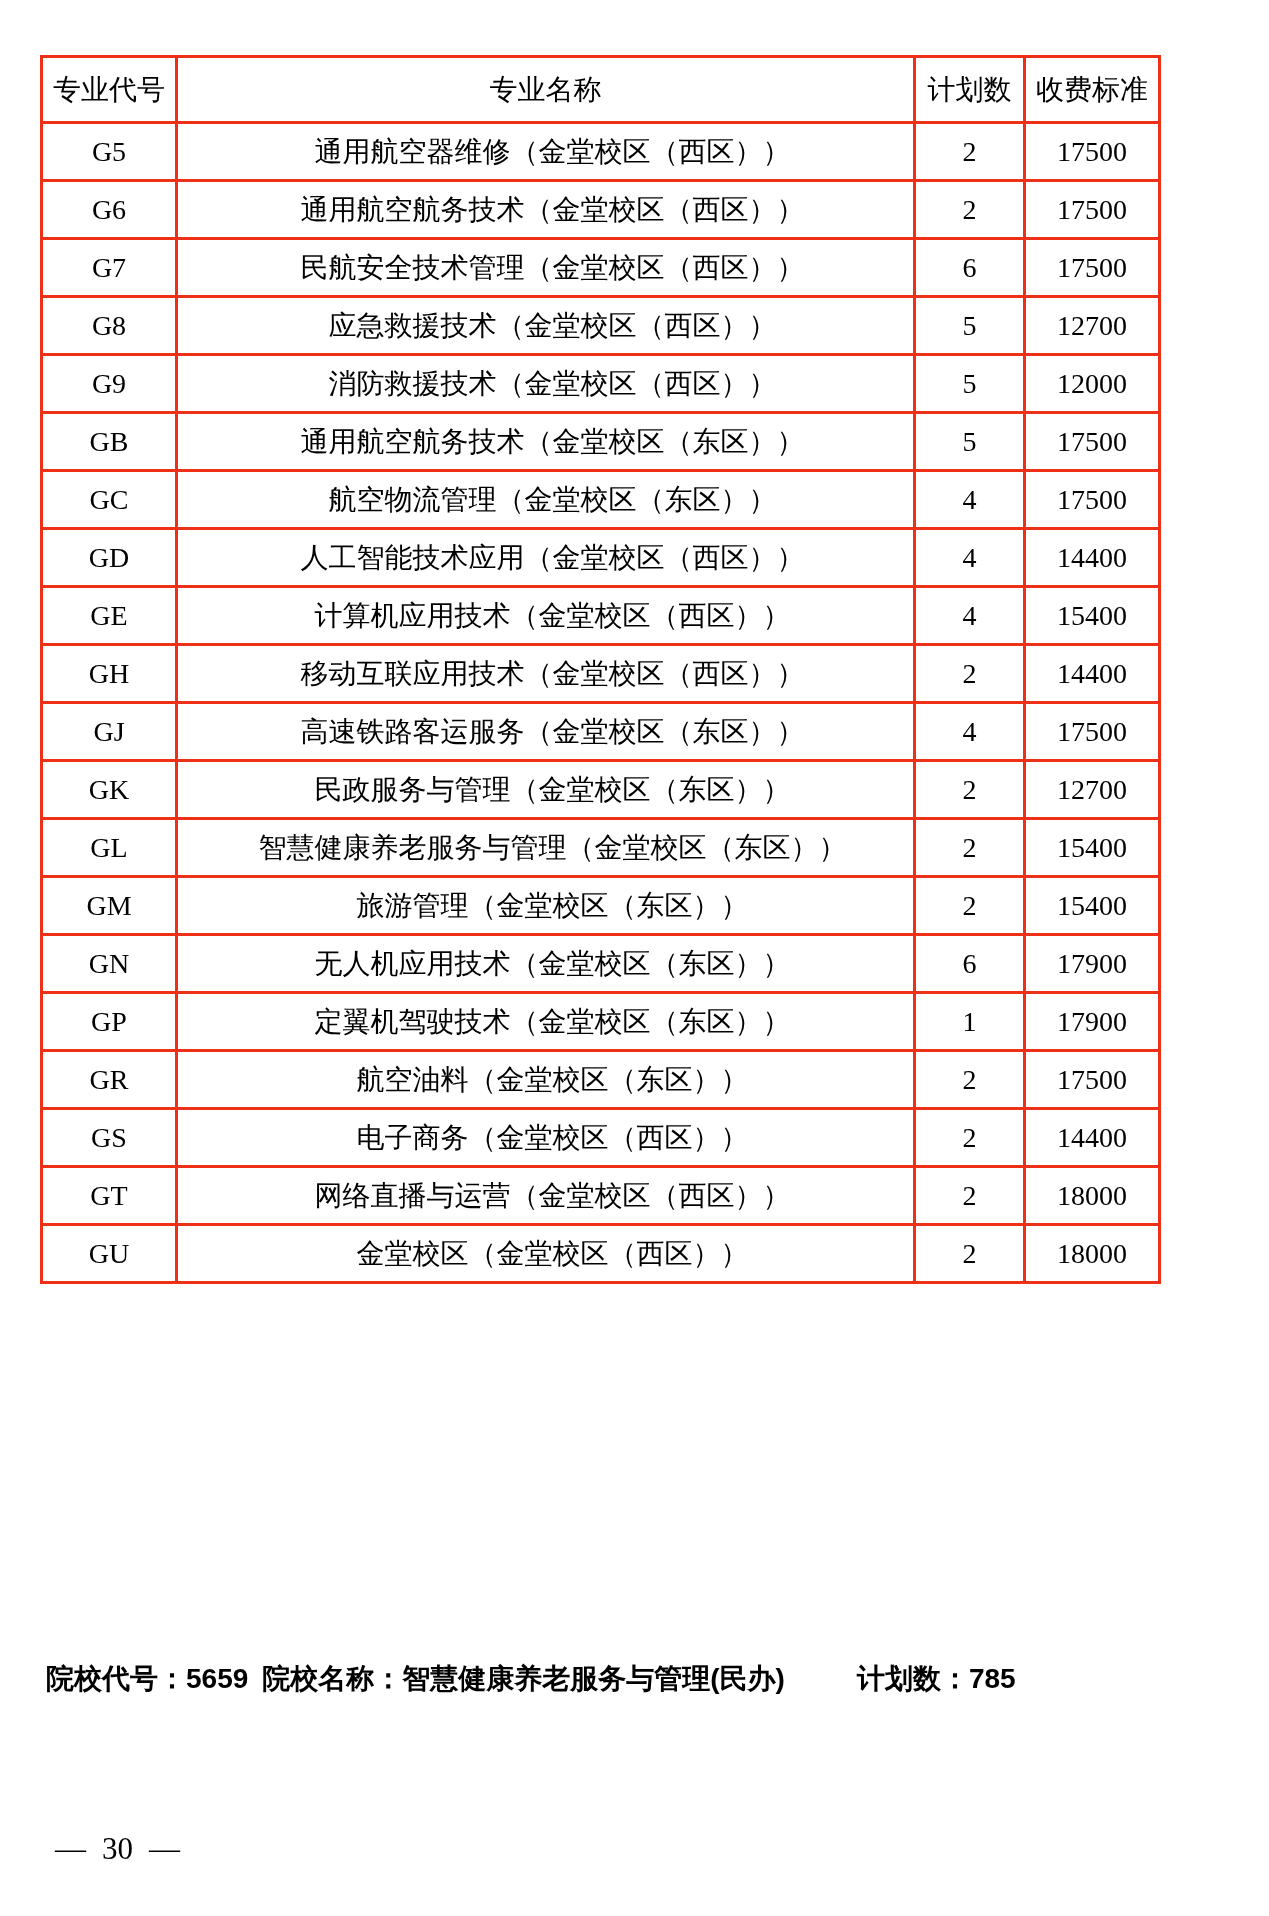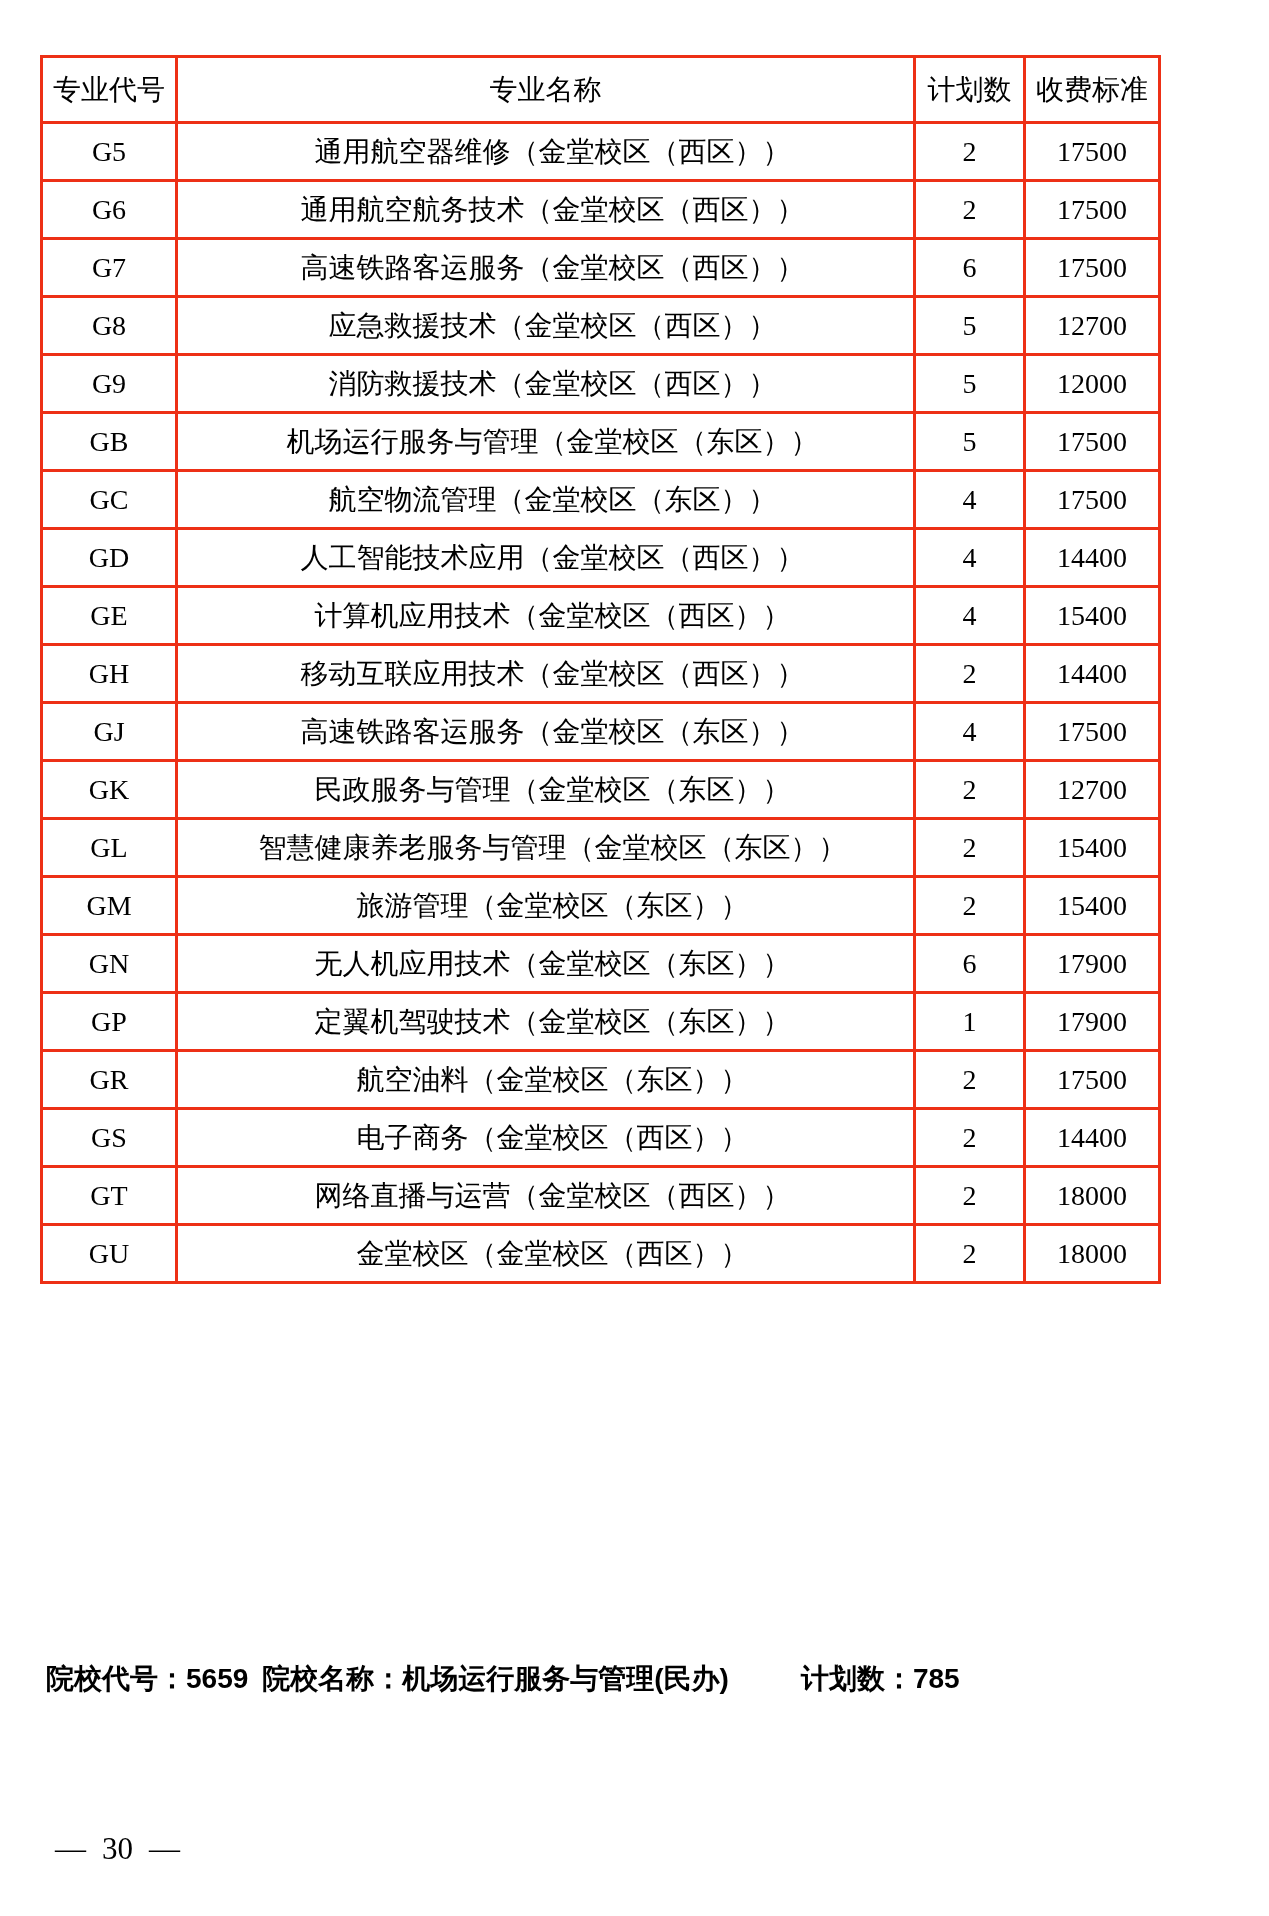--- a/index.html
+++ b/index.html
@@ -99,39 +99,39 @@
       <td class="c-fee">17500</td>
     </tr>
         <tr>
       <td class="c-code">G6</td>
       <td class="c-name">通用航空航务技术（金堂校区（西区））</td>
       <td class="c-plan">2</td>
       <td class="c-fee">17500</td>
     </tr>
         <tr>
       <td class="c-code">G7</td>
-      <td class="c-name">高速铁路客运服务（金堂校区（西区））</td>
+      <td class="c-name">民航安全技术管理（金堂校区（西区））</td>
       <td class="c-plan">6</td>
       <td class="c-fee">17500</td>
     </tr>
         <tr>
       <td class="c-code">G8</td>
       <td class="c-name">应急救援技术（金堂校区（西区））</td>
       <td class="c-plan">5</td>
       <td class="c-fee">12700</td>
     </tr>
         <tr>
       <td class="c-code">G9</td>
       <td class="c-name">消防救援技术（金堂校区（西区））</td>
       <td class="c-plan">5</td>
       <td class="c-fee">12000</td>
     </tr>
         <tr>
       <td class="c-code">GB</td>
-      <td class="c-name">机场运行服务与管理（金堂校区（东区））</td>
+      <td class="c-name">通用航空航务技术（金堂校区（东区））</td>
       <td class="c-plan">5</td>
       <td class="c-fee">17500</td>
     </tr>
         <tr>
       <td class="c-code">GC</td>
       <td class="c-name">航空物流管理（金堂校区（东区））</td>
       <td class="c-plan">4</td>
       <td class="c-fee">17500</td>
     </tr>
         <tr>
@@ -208,21 +208,21 @@
     </tr>
         <tr>
       <td class="c-code">GU</td>
       <td class="c-name">金堂校区（金堂校区（西区））</td>
       <td class="c-plan">2</td>
       <td class="c-fee">18000</td>
     </tr>
       </tbody>
   </table>
 
-  <div class="summary"><span>院校代号：</span><span>5659</span><span class="name-group">院校名称：</span><span>机场运行服务与管理(民办)</span><span class="plan-group">计划数：</span><span>785</span></div>
+  <div class="summary"><span>院校代号：</span><span>5659</span><span class="name-group">院校名称：</span><span>智慧健康养老服务与管理(民办)</span><span class="plan-group">计划数：</span><span>785</span></div>
 
   <div class="page-number">
     <span>—</span>
     <span>30</span>
     <span>—</span>
   </div>
 
 </div>
 
 </body></html>

